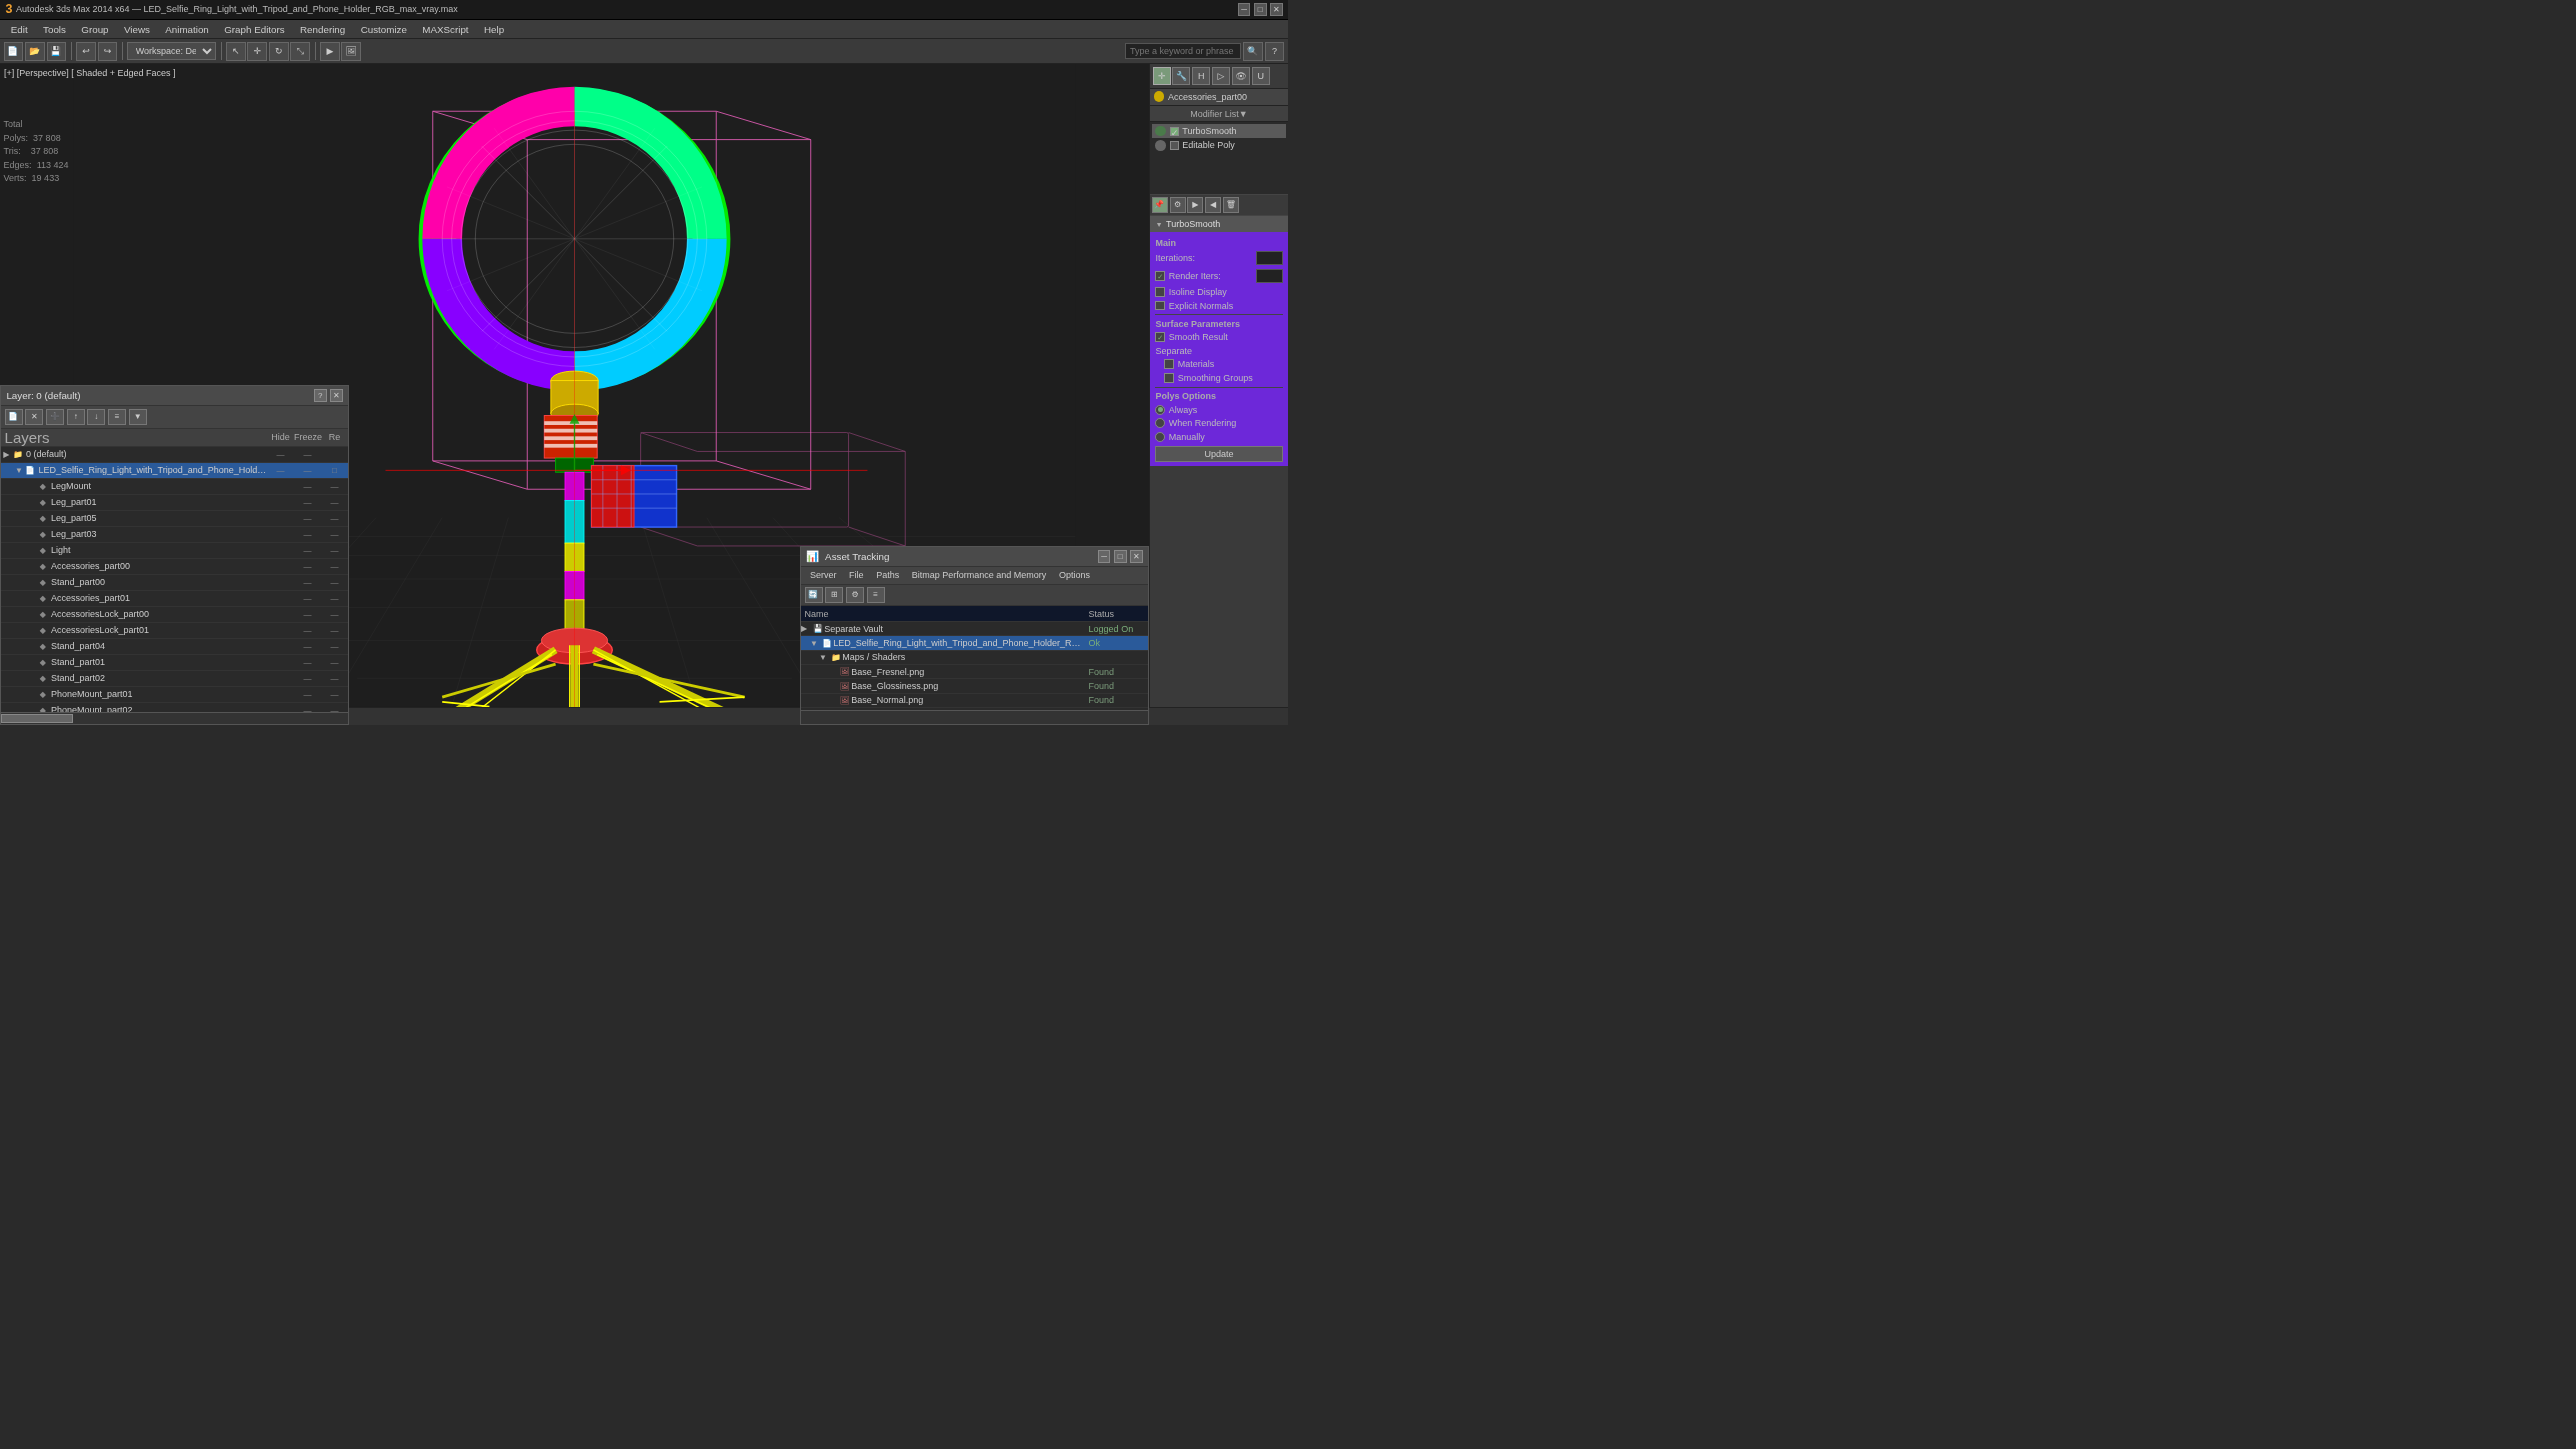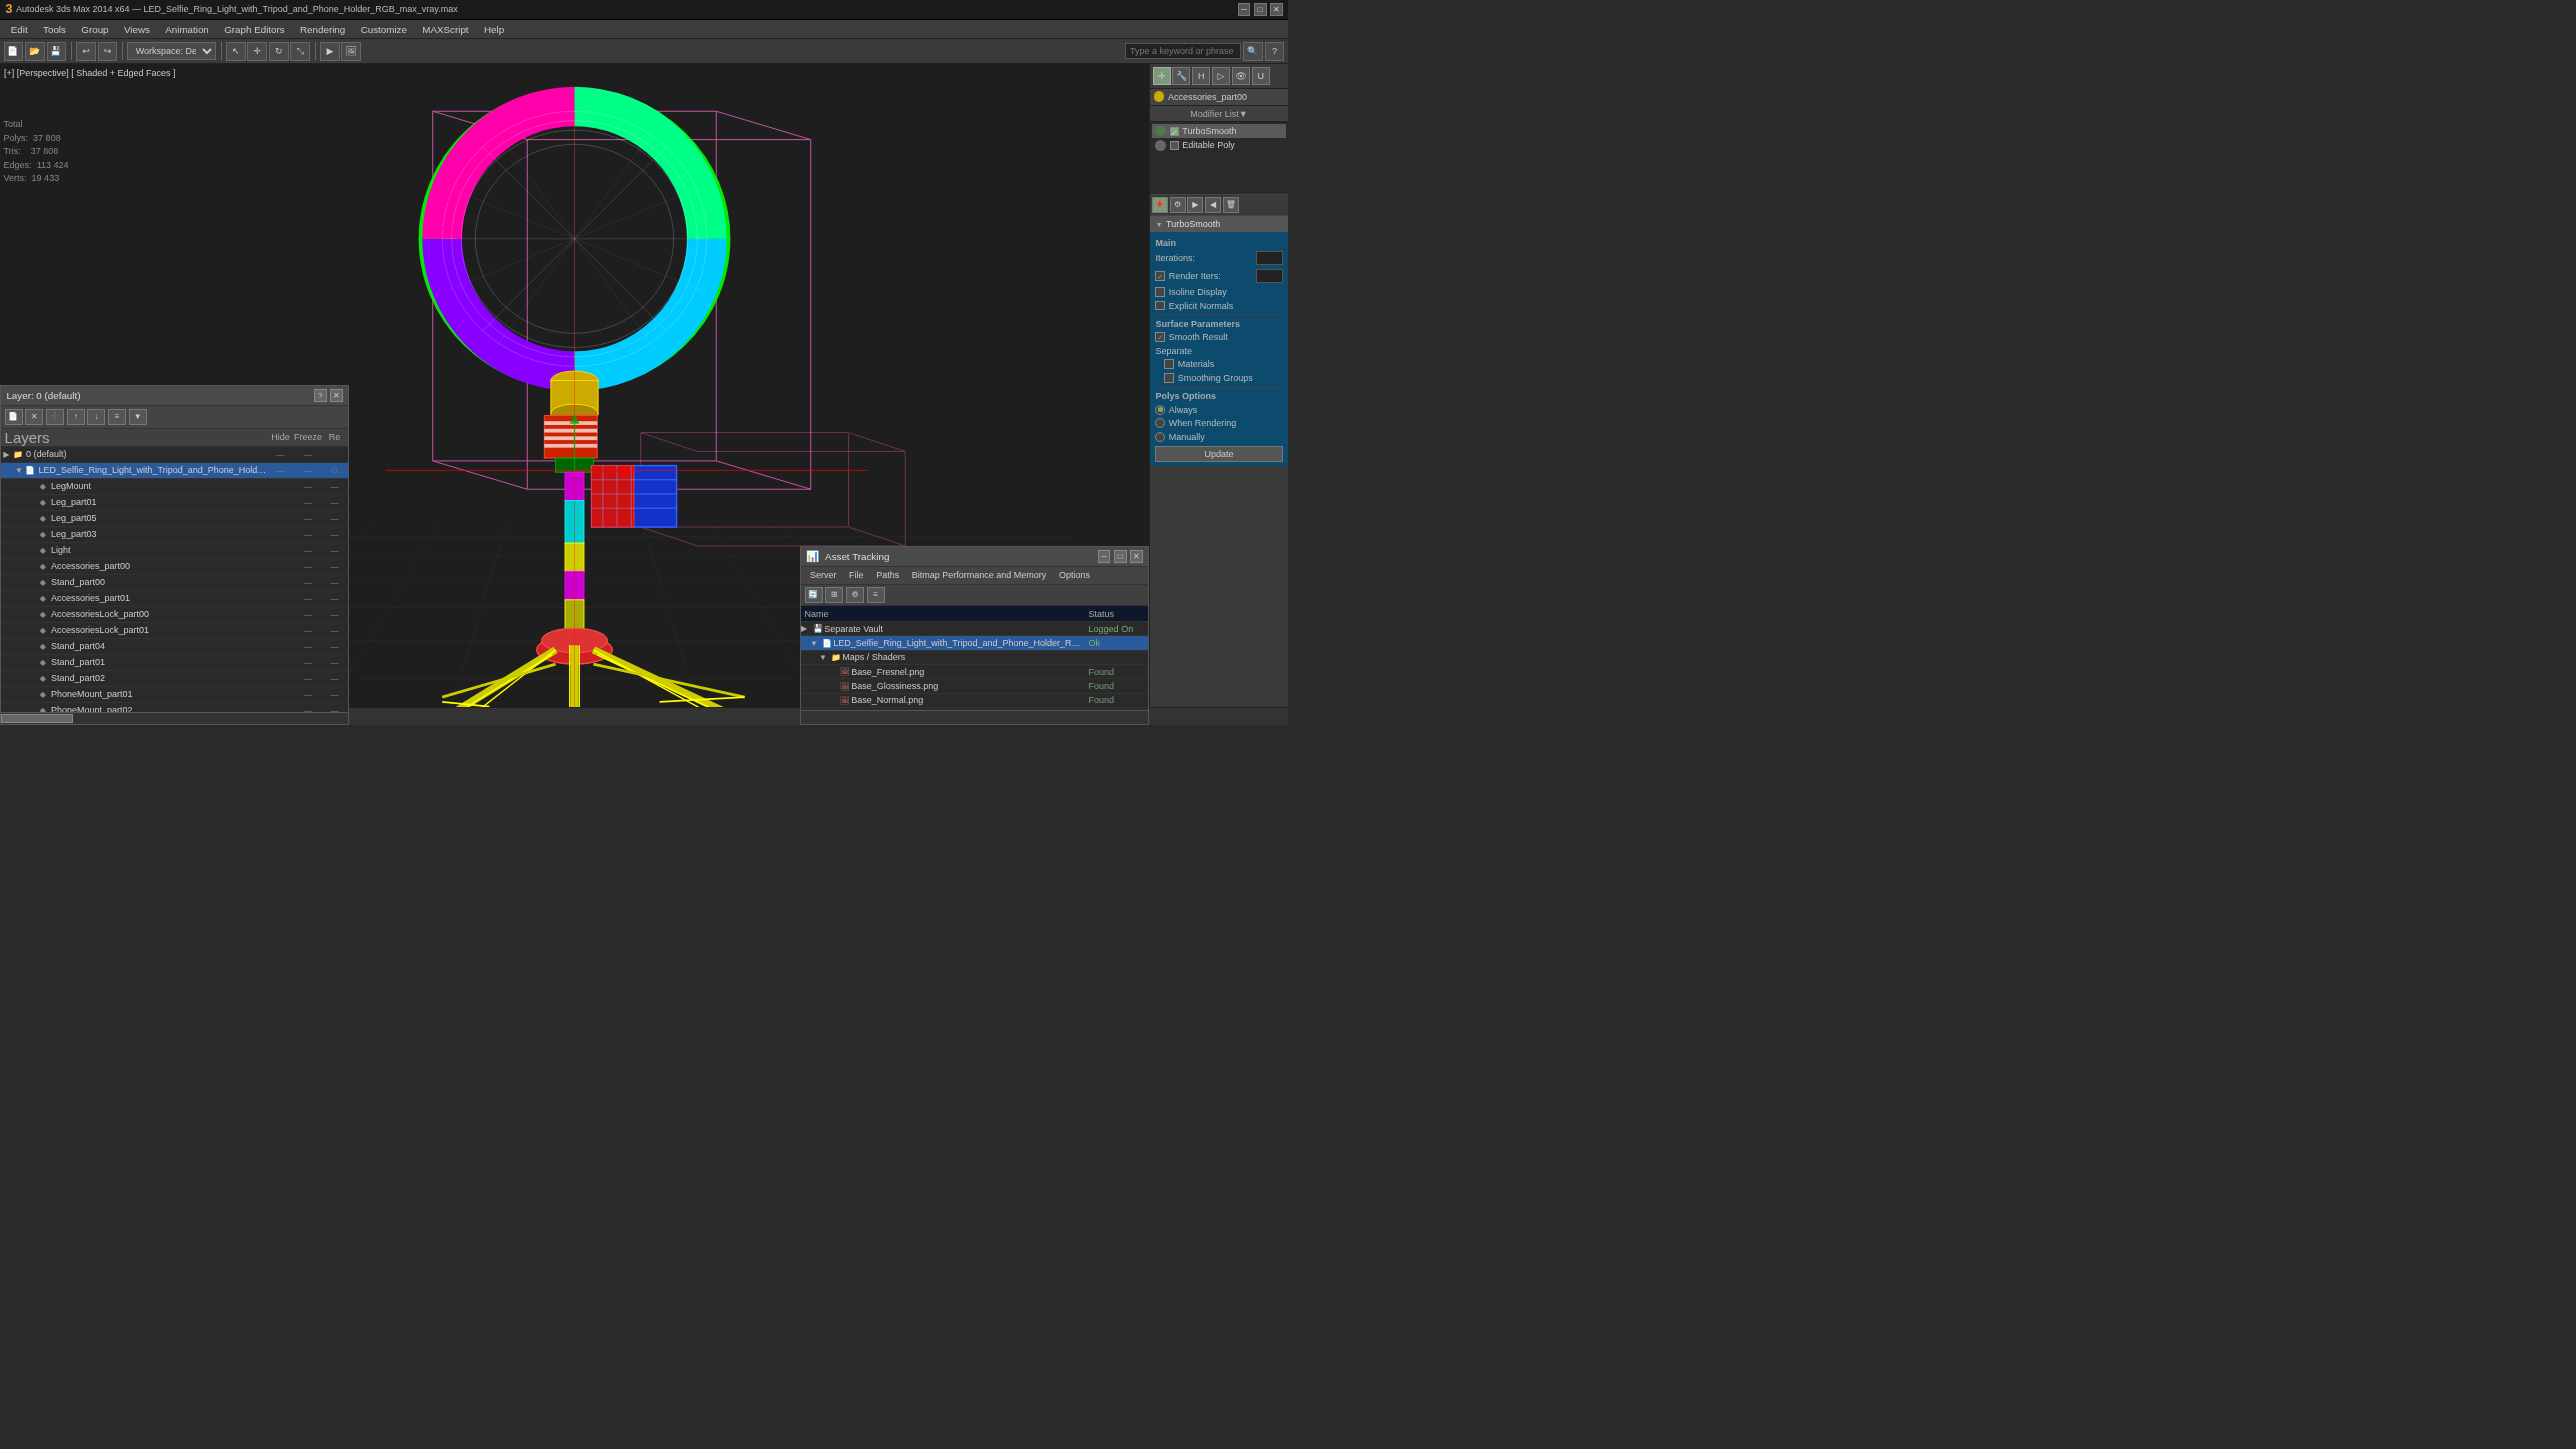--- a/index.html
+++ b/index.html
@@ -225,21 +225,21 @@
       align-items: center;
       gap: 3.6px;
       cursor: pointer;
     }
     .panel-header .collapse-arrow {
       font-size: 7.2px;
       color: #aaa;
     }
     .panel-body {
       padding: 3.6px 5.4px;
-      background: #0c4a6e;
+      background: #6d28d9;
     }
     .panel-section-label {
       font-size: 9px;
       color: #aaa;
       padding: 1.8px 0;
       font-weight: bold;
     }
     .panel-row {
       display: flex;
       align-items: center;

